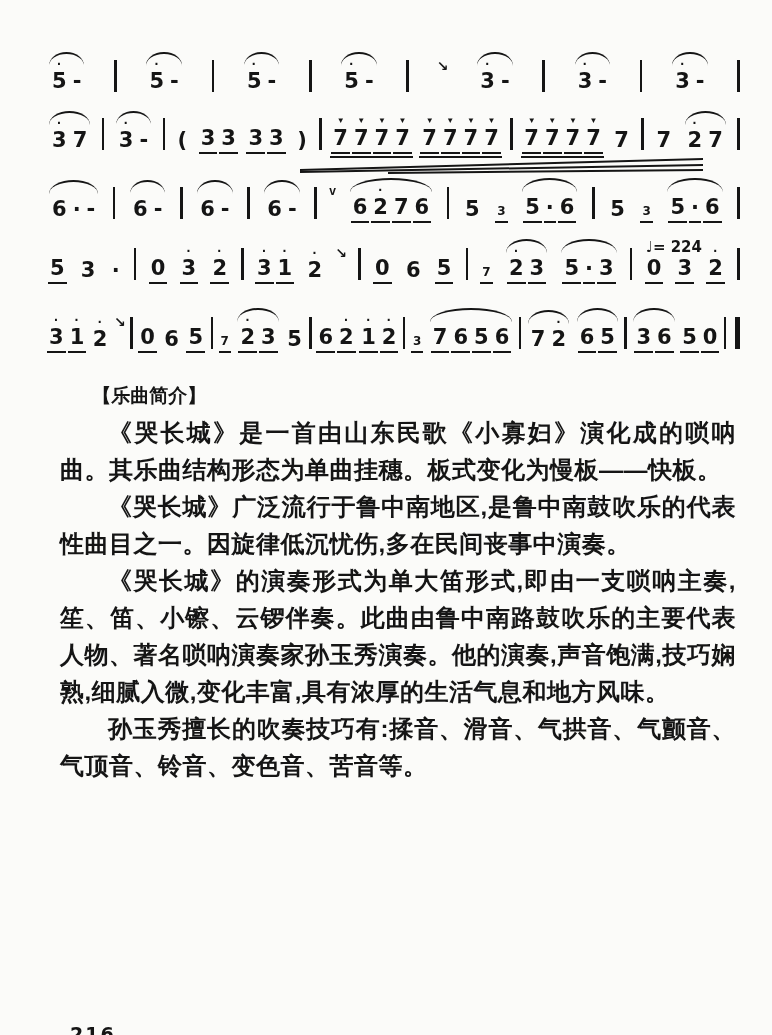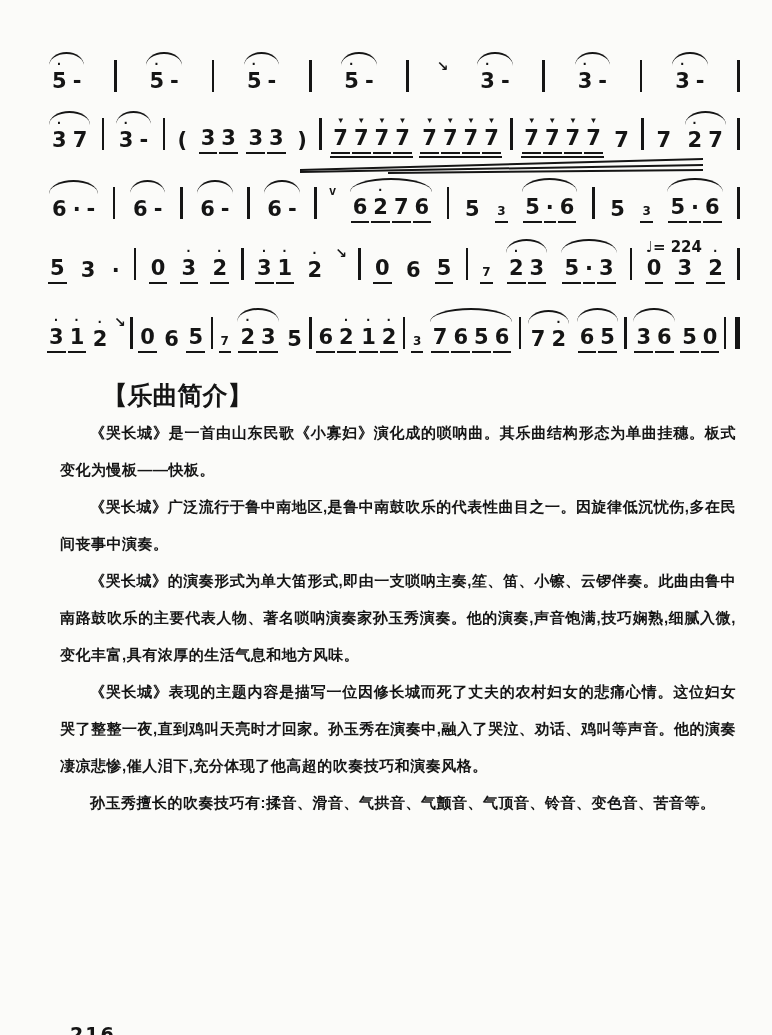--- a/index.html
+++ b/index.html
@@ -32,22 +32,22 @@
     border-top:2.5px solid #151515;border-radius:50%/100% 100% 0 0;}
   .slur .tok,.beam .tok{margin:0 1px;}
   .glis,.breath{align-self:flex-start;font-weight:700;margin:0 1px;}
   .glis{font-size:14px;}
   .breath{font-size:12px;}
   .tempo{position:absolute;top:238px;right:70px;font:700 15px "DejaVu Sans","Liberation Sans",sans-serif;}
   .hairpin{position:absolute;left:298px;top:158px;}
 
   
   .text{padding:8px 36px 0 60px;}
-  .sec-title{font-size:25px;font-weight:700;line-height:37px;text-indent:1.7em;}
-  p.para{margin:0;font-size:15px;font-weight:700;line-height:37px;
+  .sec-title{font-size:19px;font-weight:700;line-height:37px;text-indent:1.7em;}
+  p.para{margin:0;font-size:24px;font-weight:700;line-height:37px;
     text-indent:2em;text-align:justify;letter-spacing:0.5px;}
   .page-number{position:absolute;left:70px;bottom:-10px;
     font:700 19px "DejaVu Sans","Liberation Sans",sans-serif;letter-spacing:2px;}
 </style>
 </head>
 <body>
 
 <div class="page">
 
   <div class="music">
@@ -627,18 +627,17 @@
 
     <div class="tempo">♩= 224</div>
   </div>
 
   <div class="text">
     <div class="sec-title">【乐曲简介】</div>
     <p class="para">《哭长城》是一首由山东民歌《小寡妇》演化成的唢呐曲。其乐曲结构形态为单曲挂穗。板式变化为慢板——快板。</p>
     <p class="para">《哭长城》广泛流行于鲁中南地区,是鲁中南鼓吹乐的代表性曲目之一。因旋律低沉忧伤,多在民间丧事中演奏。</p>
 
     <p class="para">《哭长城》的演奏形式为单大笛形式,即由一支唢呐主奏,笙、笛、小镲、云锣伴奏。此曲由鲁中南路鼓吹乐的主要代表人物、著名唢呐演奏家孙玉秀演奏。他的演奏,声音饱满,技巧娴熟,细腻入微,变化丰富,具有浓厚的生活气息和地方风味。</p>
-    <p class="para">《哭长城》表现的主题内容是描写一位因修长城而死了丈夫的农村妇女的悲痛心情。这位妇女哭了整整一夜,直到鸡叫天亮时才回家。孙玉秀在演奏中,融入了哭泣、劝话、鸡叫等声音。他的演奏凄凉悲惨,催人泪下,充分体现了他高超的吹奏技巧和演奏风格。</p>
     <p class="para">孙玉秀擅长的吹奏技巧有:揉音、滑音、气拱音、气颤音、气顶音、铃音、变色音、苦音等。</p>
   </div>
 
   <div class="page-number">216</div>
 </div>
 
 </body></html>

